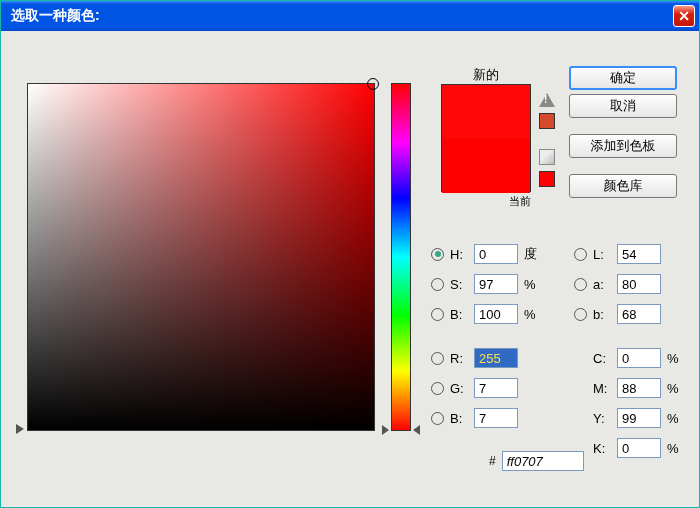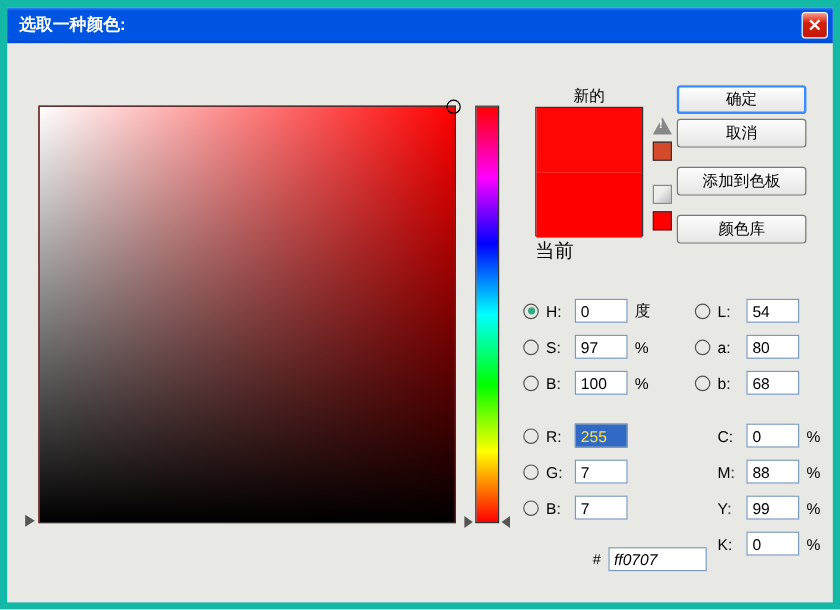--- a/index.html
+++ b/index.html
@@ -1,37 +1,37 @@
 <!DOCTYPE html>
 <html><head>
 <meta charset="utf-8">
 <style>
   * { box-sizing: border-box; }
   body { margin: 0; font-family: "Microsoft YaHei", "SimSun", Tahoma, sans-serif; font-size: 12px; background: #fff; }
-  .window { width: 700px; height: 508px; position: relative; background: #e8e8e4; border: 6px solid #14b8a6; }
+  .window { width: 700px; height: 508px; position: relative; background: #e8e8e4; border: 1px solid #14b8a6; }
   .titlebar { height: 30px; background: linear-gradient(to bottom, #3b8cff 0%, #0054e3 10%, #0054e3 90%, #0047c7 100%); display: flex; align-items: center; justify-content: space-between; padding: 0 4px 0 10px; }
   .titlebar-text { color: #fff; font-weight: bold; font-size: 14px; }
   .close-btn { width: 22px; height: 22px; background: linear-gradient(to bottom, #fb9b8a, #d4200b 40%, #c4170a); border: 1px solid #fff; border-radius: 3px; color: #fff; display: flex; align-items: center; justify-content: center; font-weight: bold; font-size: 14px; cursor: pointer; }
   .content { padding: 14px 20px; position: relative; height: calc(100% - 30px); }
   .sv-picker { position: absolute; left: 26px; top: 52px; width: 348px; height: 348px; background:
     linear-gradient(to top, #000, rgba(0,0,0,0)),
     linear-gradient(to right, #fff, rgba(255,255,255,0)),
     #ff0000;
     border: 1px solid #333; cursor: crosshair; }
   .sv-marker { position:absolute; right:-5px; top:-6px; width:12px; height:12px; border:1px solid #000; border-radius:50%; background:transparent; }
   .sv-arrow { position:absolute; left:-12px; bottom:-4px; width:0; height:0; border-top:5px solid transparent; border-bottom:5px solid transparent; border-left:8px solid #555; }
   .hue-slider { position: absolute; left: 390px; top: 52px; width: 20px; height: 348px; background: linear-gradient(to bottom, #ff0000 0%, #ff00ff 17%, #0000ff 33%, #00ffff 50%, #00ff00 67%, #ffff00 83%, #ff0000 100%); border: 1px solid #333; cursor: ns-resize; }
   .hue-arrow-l { position:absolute; left:-10px; bottom:-5px; width:0; height:0; border-top:5px solid transparent; border-bottom:5px solid transparent; border-left:7px solid #555;}
   .hue-arrow-r { position:absolute; right:-10px; bottom:-5px; width:0; height:0; border-top:5px solid transparent; border-bottom:5px solid transparent; border-right:7px solid #555;}
   .preview-area { position:absolute; left:440px; top:35px; }
   .label-new { text-align:center; width:90px; font-size:13px; }
   .preview-box { width:90px; height:108px; border:1px solid #333; }
   .preview-new { width:100%; height:54px; background:#ff0707; }
   .preview-cur { width:100%; height:54px; background:#ff0000; }
-  .label-cur { text-align:left; width:90px; font-size:16px; margin-top:2px; }
+  .label-cur { text-align:right; width:90px; font-size:11px; margin-top:2px; }
   .warn-col { position:absolute; left:538px; top:62px; display:flex; flex-direction:column; gap:6px; align-items:center; }
   .warn-tri { width:0; height:0; border-left:8px solid transparent; border-right:8px solid transparent; border-bottom:14px solid #888; position:relative; }
   .warn-tri::after { content:"!"; position:absolute; left:-3px; top:1px; font-size:10px; color:#fff; font-weight:bold;}
   .sw { width:16px; height:16px; border:1px solid #333; }
   .cube { width:16px; height:16px; border:1px solid #888; background:linear-gradient(135deg,#eee 40%,#bbb 100%); }
   .btns { position:absolute; right:22px; top:35px; display:flex; flex-direction:column; gap:4px; }
   .btn { width:108px; height:24px; border:1px solid #777; background:linear-gradient(#fdfdfd,#e6e6e6); border-radius:3px; font-size:13px; cursor:pointer; display:flex; align-items:center; justify-content:center; }
   .btn.default { border:2px solid #3b8cff; }
   .fields { position:absolute; left:430px; top:208px; }
   .row { display:flex; align-items:center; height:30px; gap:4px; }

